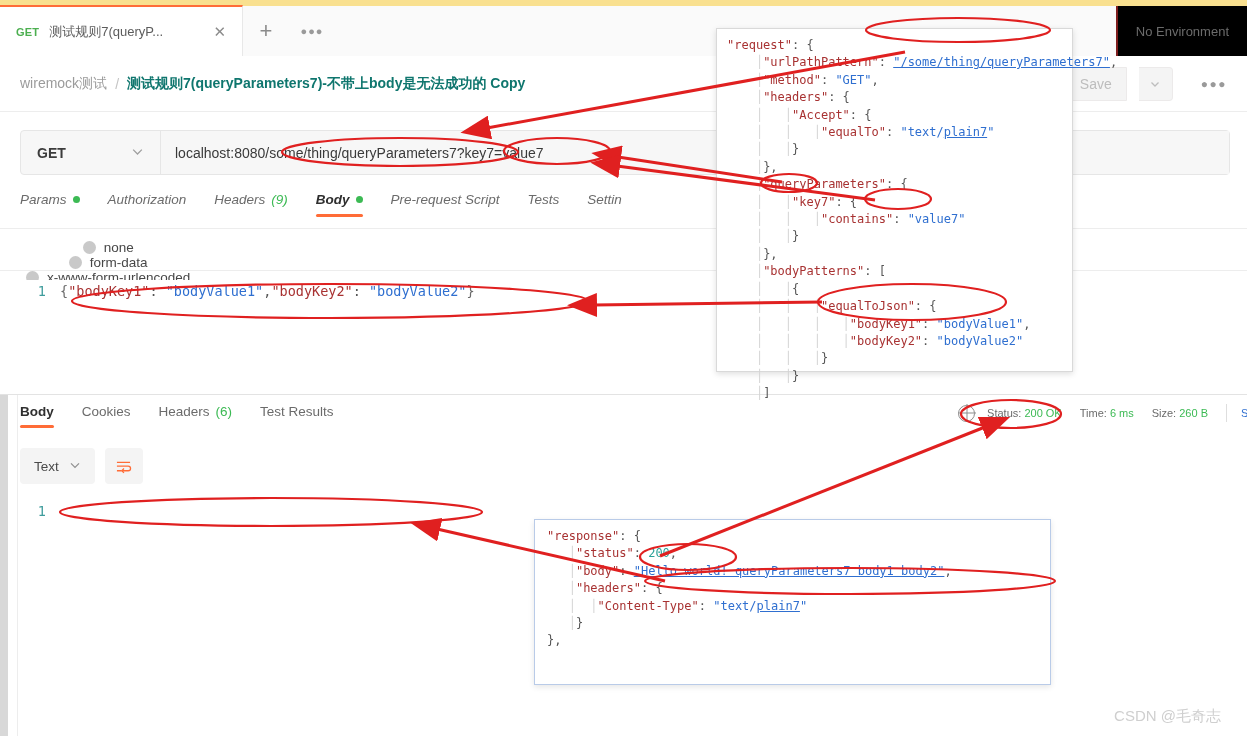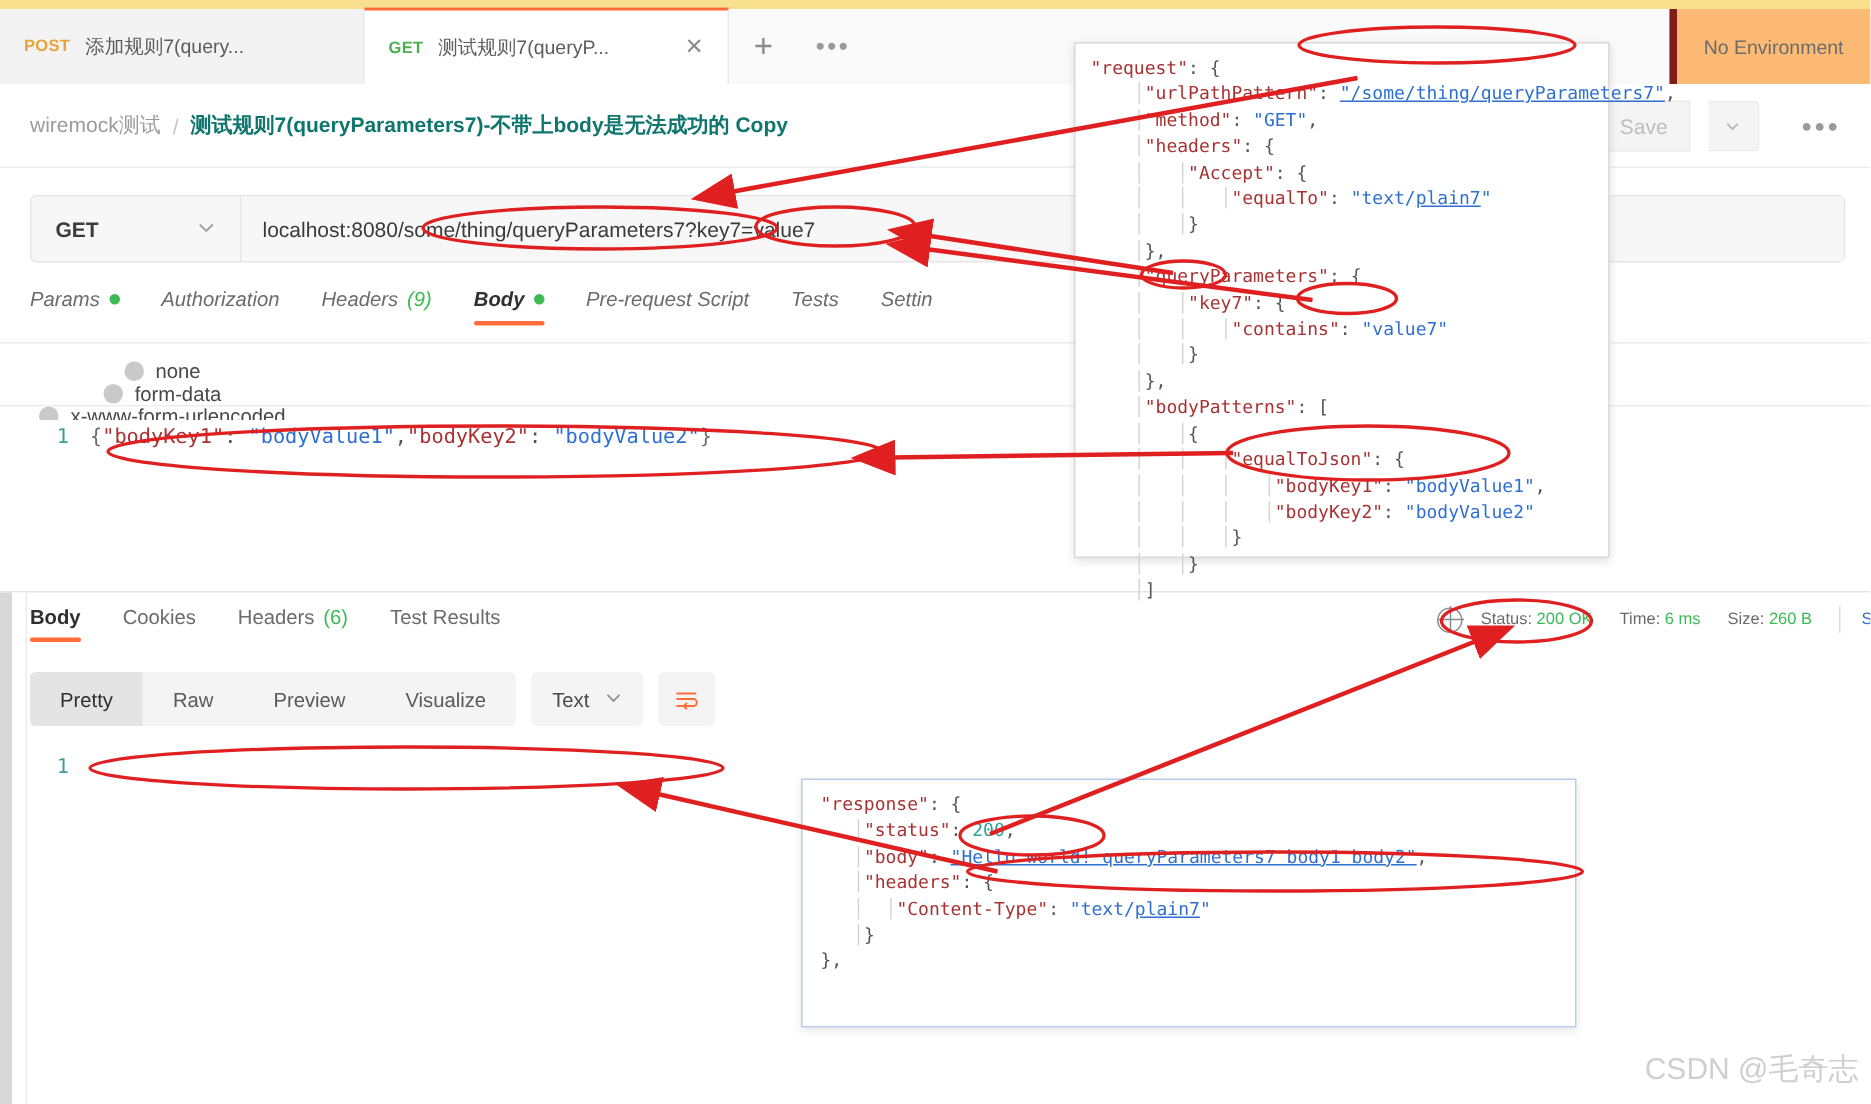--- a/index.html
+++ b/index.html
@@ -22,21 +22,21 @@
   .verb.post{color:#e9a33b;}
   .verb.get{color:#4caf50;}
   .tab .tname{font-size:13px;color:#5c5c5c;white-space:nowrap;overflow:hidden;
                text-overflow:ellipsis;max-width:140px;}
   .tab .closex{margin-left:auto;color:#8c8c8c;font-size:15px;line-height:1;}
   .tab-plus{display:flex;align-items:center;justify-content:center;width:46px;color:#8b8b8b;
             font-size:22px;font-weight:300;background:#fafafa;cursor:pointer;}
   .tab-dots{display:flex;align-items:center;justify-content:center;width:46px;color:#9a9a9a;
             font-size:11px;letter-spacing:1px;background:#fafafa;cursor:pointer;}
   .env-area{margin-left:auto;display:flex;align-items:center;padding:0 18px;
-            border-left:5px solid #7f1d1d;background:#fdba74;color:#6b6b6b;font-size:13px;}
+            border-left:2px solid #7f1d1d;background:#000000;color:#6b6b6b;font-size:13px;}
 
   
   .crumbrow{position:absolute;left:0;top:56px;width:1247px;height:56px;background:#ffffff;
             border-bottom:1px solid #ededed;display:flex;align-items:center;padding:0 20px;
             box-sizing:border-box;}
   .crumb-a{color:#9b9b9b;font-size:14px;}
   .crumb-sep{color:#c4c4c4;margin:0 8px;font-size:14px;}
   .crumb-b{color:#0f766e;font-size:14px;font-weight:700;}
   .saveblk{margin-left:auto;display:flex;align-items:center;gap:12px;}
   .savebtn{display:flex;align-items:center;gap:7px;background:#f4f4f4;border:1px solid #eceaea;
@@ -144,33 +144,29 @@
   .jv{color:#2f6fd0;}
   .jn{color:#2aa198;}
   .jp{color:#555555;}
   .ul{text-decoration:underline;}
   .indentbar{color:#d4d4d4;}
 
   
   #annots{position:absolute;left:0;top:0;width:1247px;height:736px;pointer-events:none;}
 
   
-  .watermark{position:absolute;right:8px;bottom:10px;color:#cfcfcf;font-size:20px;
+  .watermark{position:absolute;right:26px;bottom:10px;color:#cfcfcf;font-size:15px;
              font-family:"Liberation Sans","DejaVu Sans",sans-serif;text-align:right;}
 </style>
 </head>
 <body>
 
 <div class="top-strip"></div>
 
 <div class="tabbar">
-  <div class="tab">
-    <span class="verb post">POST</span>
-    <span class="tname">添加规则7(query...</span>
-  </div>
   <div class="tab active">
     <span class="verb get">GET</span>
     <span class="tname">测试规则7(queryP...</span>
     <span class="closex">✕</span>
   </div>
   <div class="tab-plus">+</div>
   <div class="tab-dots">●●●</div>
   <div class="env-area">
     <span>No Environment</span>
   </div>
@@ -308,34 +304,20 @@
   </span>
   <span class="stat-item">
     <span>Size:</span>
     <span class="stat-val">260 B</span>
   </span>
   <span class="stat-sep"></span>
   <span class="stat-cut">S</span>
 </div>
 
 <div class="resptoolbar">
-  <div class="segbox">
-    <div class="seg active">
-      <span>Pretty</span>
-    </div>
-    <div class="seg">
-      <span>Raw</span>
-    </div>
-    <div class="seg">
-      <span>Preview</span>
-    </div>
-    <div class="seg">
-      <span>Visualize</span>
-    </div>
-  </div>
   <div class="typesel">
     <span>Text</span>
     <span class="cv">
       <svg width="12" height="12" viewBox="0 0 12 12">
           <path d="M2 4.3 L6 8.3 L10 4.3" fill="none" stroke="#8f8f8f" stroke-width="1.2"></path>
         </svg>
     </span>
   </div>
   <div class="wrapbtn">
     <svg width="17" height="15" viewBox="0 0 18 16">

